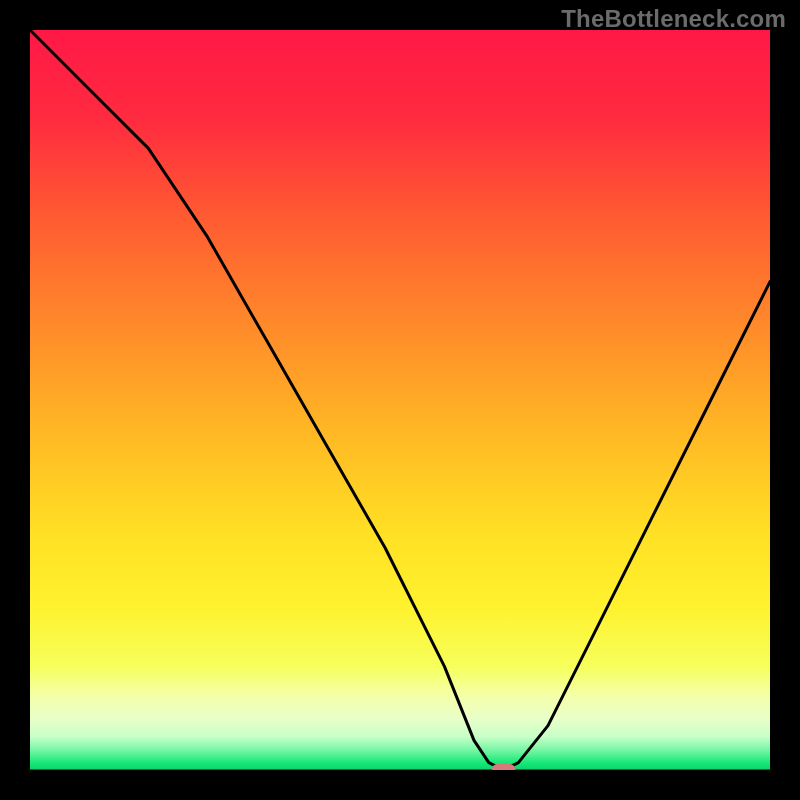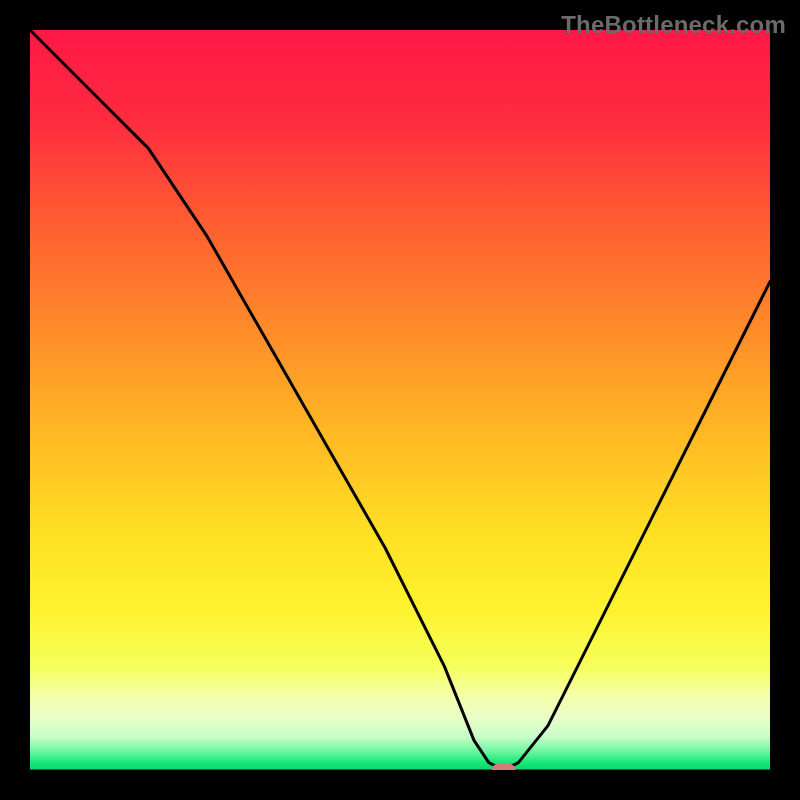--- a/index.html
+++ b/index.html
@@ -12,21 +12,21 @@
     overflow: hidden;
   }
   .frame {
     position: relative;
     width: 800px;
     height: 800px;
     background: #000;
   }
   .watermark {
     position: absolute;
-    top: 11px;
+    top: 5px;
     right: 14px;
     font-size: 24px;
     font-weight: 600;
     color: #6b6b6b;
     letter-spacing: 0.2px;
     z-index: 5;
   }
   .plot-wrap {
     position: absolute;
     left: 30px;

